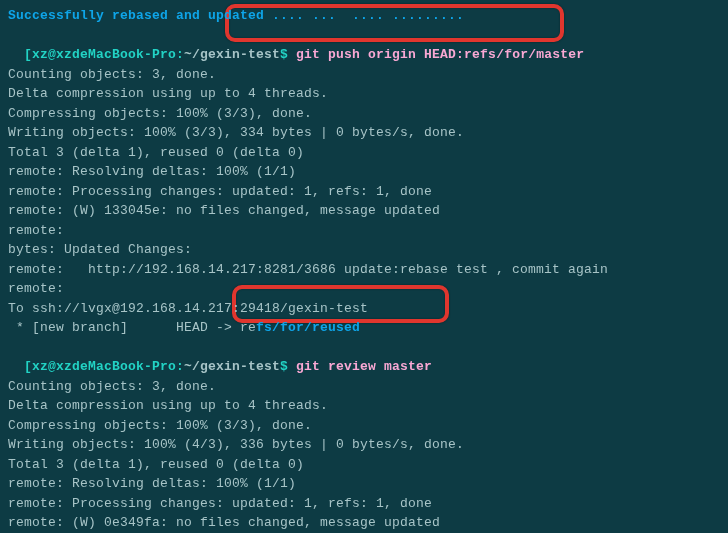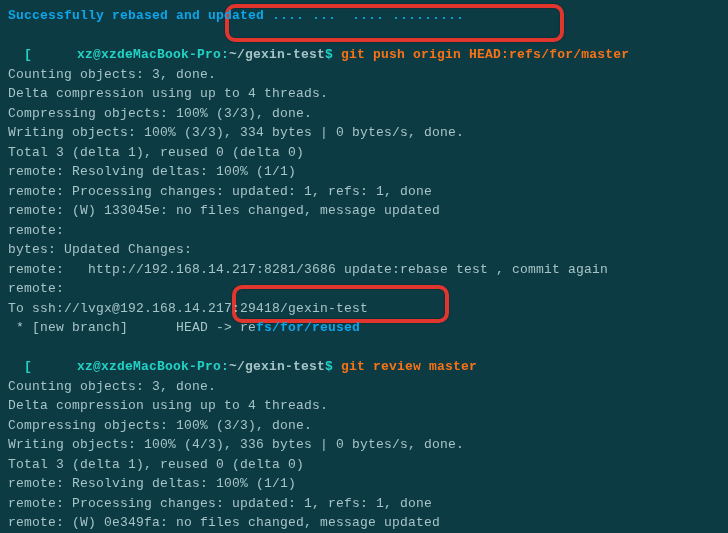--- a/index.html
+++ b/index.html
@@ -12,24 +12,24 @@
       width: 728px;
       height: 533px;
       padding: 6px 8px;
       position: relative;
       overflow: hidden;
       letter-spacing: 0.2px;
     }
     .line { white-space: pre; position: relative; }
     .faded { color: #0ea5e9; font-weight: bold; }
     .bracket { color: #22d3c5; font-weight: bold; }
-    .userhost { color: #22d3c5; font-weight: bold; margin-left: 45px; }
+    .userhost { color: #22d3c5; font-weight: bold; }
     .path { color: #a7c4c7; font-weight: bold; text-align: right; }
     .dollar { color: #22d3c5; font-weight: bold; }
-    .cmd { color: #f97316; font-weight: bold; }
+    .cmd { color: #f9a8d4; font-weight: bold; }
 
     .callout {
       position: absolute;
       border: 4px solid #e0362e;
       border-radius: 10px;
       pointer-events: none;
       box-shadow: 0 0 2px rgba(0,0,0,.5), inset 0 0 2px rgba(0,0,0,.4);
     }
     .callout-1 { left: 225px; top: 4px; width: 339px; height: 38px; }
     .callout-2 { left: 232px; top: 285px; width: 217px; height: 38px; }

